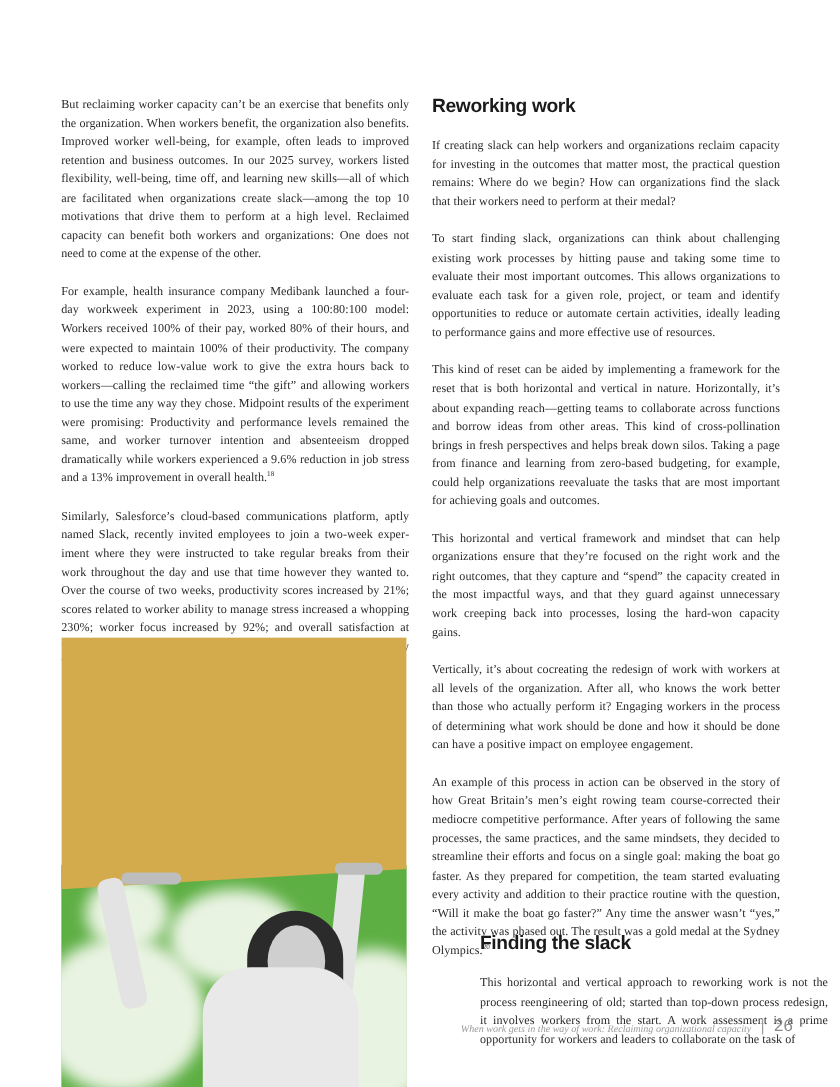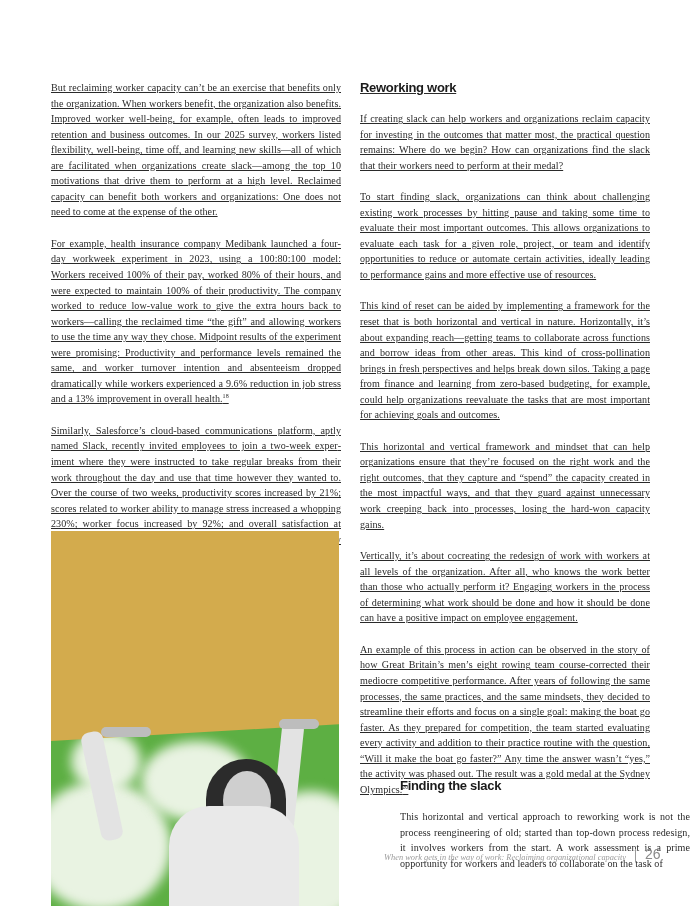--- a/index.html
+++ b/index.html
@@ -1,22 +1,22 @@
 <!DOCTYPE html>
 <html><head>
 <meta charset="utf-8">
 <style>
   html, body { margin: 0; padding: 0; background: #ffffff; }
   body { width: 700px; height: 906px; position: relative; overflow: hidden; font-family: "Liberation Serif", "DejaVu Serif", serif; color: #2a2a2a; }
-  .col { position: absolute; top: 80px; width: 290px; text-decoration: underline; }
+  .col { position: absolute; top: 80px; width: 290px; }
   .col-left { left: 51px; }
   .col-right { left: 360px; top: 80px; }
   p.body { margin: 0 0 16px 0; font-size: 10.1px; line-height: 15.55px; text-align: justify; hyphens: manual; letter-spacing: 0.05px; }
   sup { font-size: 6px; line-height: 0; vertical-align: super; }
-  h2.heading { font-family: "Liberation Sans", "DejaVu Sans", sans-serif; font-weight: bold; font-size: 13px; margin: 0 0 16px 0; color: #1a1a1a; letter-spacing: -0.3px; }
+  h2.heading { font-family: "Liberation Sans", "DejaVu Sans", sans-serif; font-weight: bold; font-size: 16px; margin: 0 0 16px 0; color: #1a1a1a; letter-spacing: -0.3px; }
   .right-sec2 { position: absolute; left: 360px; top: 778px; width: 290px; margin-left: 40px; }
   .figure { position: absolute; left: 51px; top: 531px; width: 288px; height: 375px; overflow: hidden; }
   .figure .gold { position: absolute; left: 0; top: 0; width: 100%; height: 210px; background: #d3ab4d; }
   .figure .green { position: absolute; left: 0; top: 190px; width: 100%; height: 185px; background: #5daf43; }
   .figure .cloud { position: absolute; border-radius: 50%; background: rgba(245,248,240,0.92); filter: blur(6px); }
   .figure .person-shirt { position: absolute; left: 118px; top: 275px; width: 130px; height: 110px; background: #e9e9e9; border-radius: 40px 40px 0 0; }
   .figure .arm-l { position: absolute; left: 40px; top: 200px; width: 22px; height: 110px; background: #e3e3e3; transform: rotate(-12deg); border-radius: 8px; }
   .figure .arm-r { position: absolute; left: 226px; top: 190px; width: 22px; height: 110px; background: #e3e3e3; transform: rotate(6deg); border-radius: 8px; }
   .figure .hand-l { position: absolute; left: 50px; top: 196px; width: 50px; height: 10px; background: #bdbdbd; border-radius: 6px; }
   .figure .hand-r { position: absolute; left: 228px; top: 188px; width: 40px; height: 10px; background: #bdbdbd; border-radius: 6px; }

